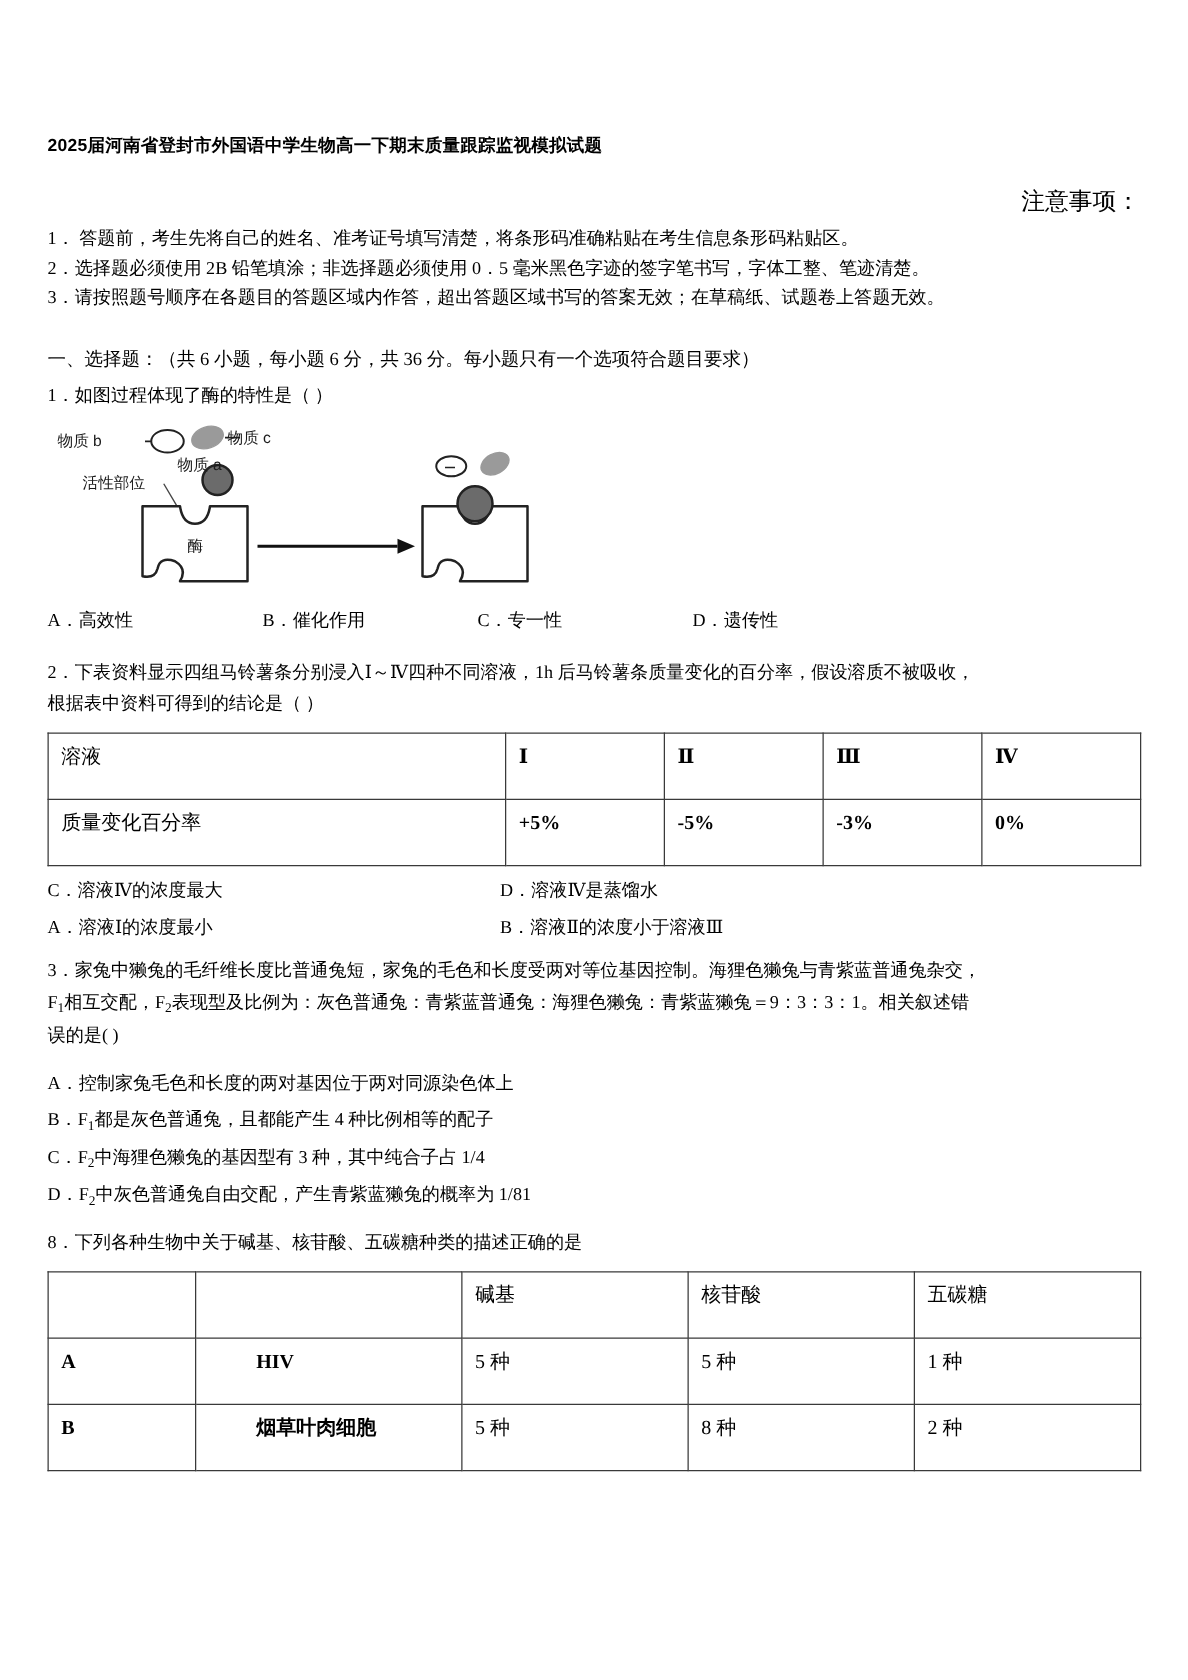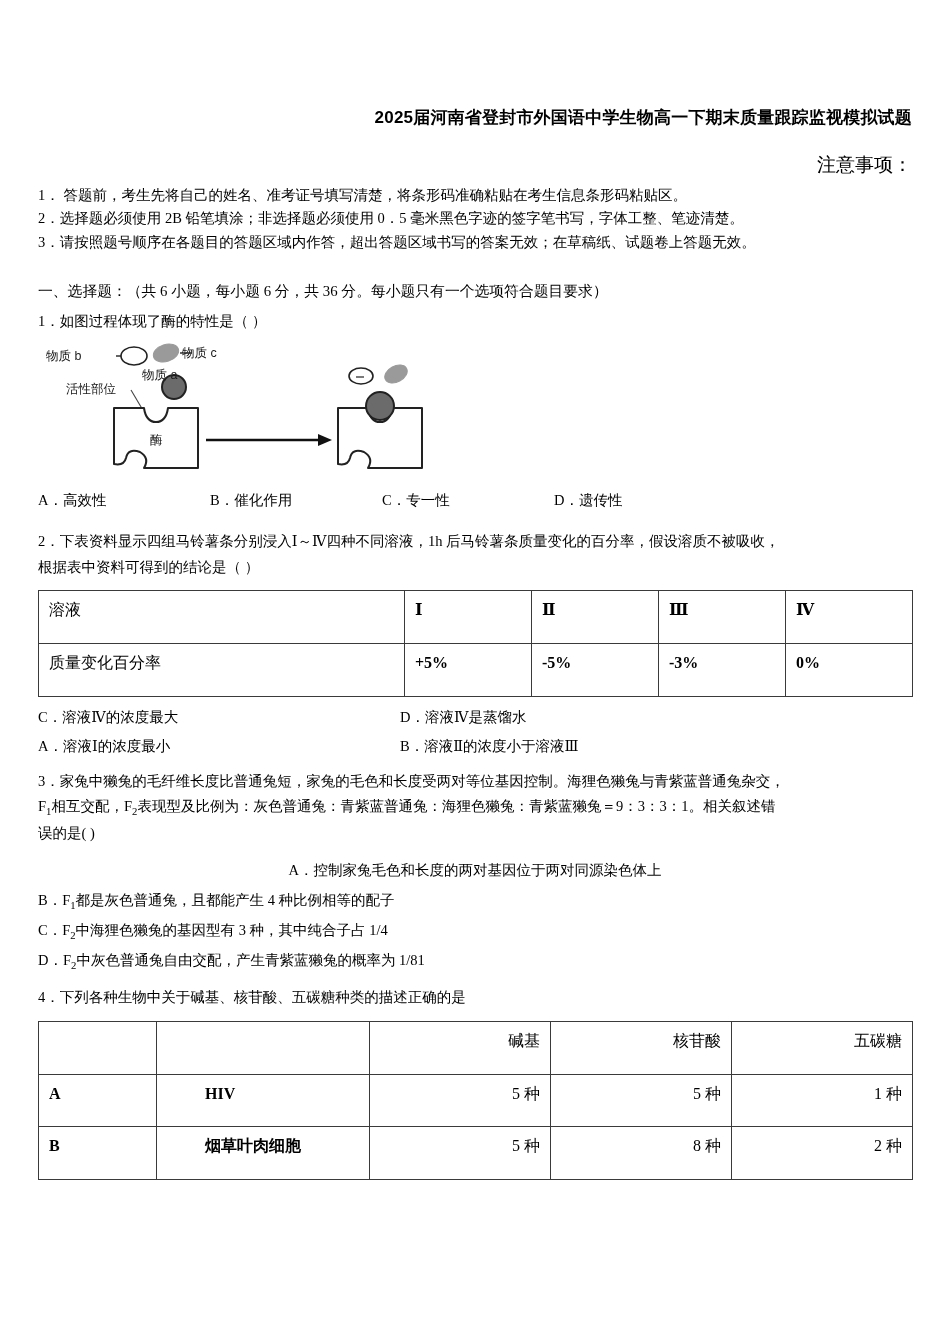--- a/index.html
+++ b/index.html
@@ -13,23 +13,23 @@
     overflow: hidden;
   }
   .page {
     position: relative;
     width: 950px;
     height: 1344px;
     padding: 108px 38px 0 38px;
   }
   .doc-title {
     font-family: "Liberation Sans", "DejaVu Sans", sans-serif;
-    font-size: 17px;
+    font-size: 14px;
     font-weight: bold;
-    text-align: right;
+    text-align: left;
     letter-spacing: 0.2px;
     margin: 0 0 22px 0;
     line-height: 1.2;
   }
   .notice-heading {
     font-size: 19px;
     font-weight: normal;
     margin: 0 0 4px 0;
     line-height: 1.55;
     text-align: right;
@@ -89,21 +89,21 @@
     padding: 9px 10px 22px 10px;
     vertical-align: top;
     line-height: 1.3;
     font-weight: bold;
   }
   table.grid td.lbl { font-weight: normal; }
   table.t1 td.c0 { width: 366px; }
   table.t1 td.cx { width: 127px; }
   table.t2 td.c0 { width: 118px; }
   table.t2 td.c1 { width: 213px; padding-left: 48px; }
-  table.t2 td.cx { width: 181px; text-align: right; }
+  table.t2 td.cx { width: 181px; }
   .sub { font-size: 0.74em; vertical-align: sub; }
 </style>
 </head>
 <body>
 
 <div class="page">
 
   <h1 class="doc-title">2025届河南省登封市外国语中学生物高一下期末质量跟踪监视模拟试题</h1>
 
   <p class="notice-heading">注意事项：</p>
@@ -184,26 +184,26 @@
   </div>
   <div class="opts-row opt-2">
     <span class="opt">A．溶液Ⅰ的浓度最小</span>
     <span class="opt">B．溶液Ⅱ的浓度小于溶液Ⅲ</span>
   </div>
 
   <p class="q-line" style="margin-top:8px;">3．家兔中獭兔的毛纤维长度比普通兔短，家兔的毛色和长度受两对等位基因控制。海狸色獭兔与青紫蓝普通兔杂交，</p>
   <p class="q-line"><span>F</span><span class="sub">1</span><span>相互交配，F</span><span class="sub">2</span><span>表现型及比例为：灰色普通兔：青紫蓝普通兔：海狸色獭兔：青紫蓝獭兔＝9：3：3：1。相关叙述错</span></p>
   <p class="q-line">误的是(    )</p>
 
-  <p class="opt-full" style="margin-top:10px;text-align:center;"><span>A．</span><span>控制家兔毛色和长度的两对基因位于两对同源染色体上</span></p>
+  <p class="opt-full" style="margin-top:10px;"><span>A．</span><span>控制家兔毛色和长度的两对基因位于两对同源染色体上</span></p>
   <p class="opt-full"><span>B．</span><span>F</span><span class="sub">1</span><span>都是灰色普通兔，且都能产生 4 种比例相等的配子</span></p>
   <p class="opt-full"><span>C．</span><span>F</span><span class="sub">2</span><span>中海狸色獭兔的基因型有 3 种，其中纯合子占 1/4</span></p>
   <p class="opt-full"><span>D．</span><span>F</span><span class="sub">2</span><span>中灰色普通兔自由交配，产生青紫蓝獭兔的概率为 1/81</span></p>
 
-  <p class="q-line" style="margin-top:10px;">4．下列各种生物中关于碱基、核苷酸、五碳糖种类的描述正确的是</p>
+  <p class="q-line" style="margin-top:10px;">8．下列各种生物中关于碱基、核苷酸、五碳糖种类的描述正确的是</p>
 
   <table class="grid t2">
     <tbody>
       <tr>
         <td class="c0"></td>
         <td class="c1"></td>
         <td class="cx lbl">碱基</td>
         <td class="cx lbl">核苷酸</td>
         <td class="cx lbl">五碳糖</td>
       </tr>

